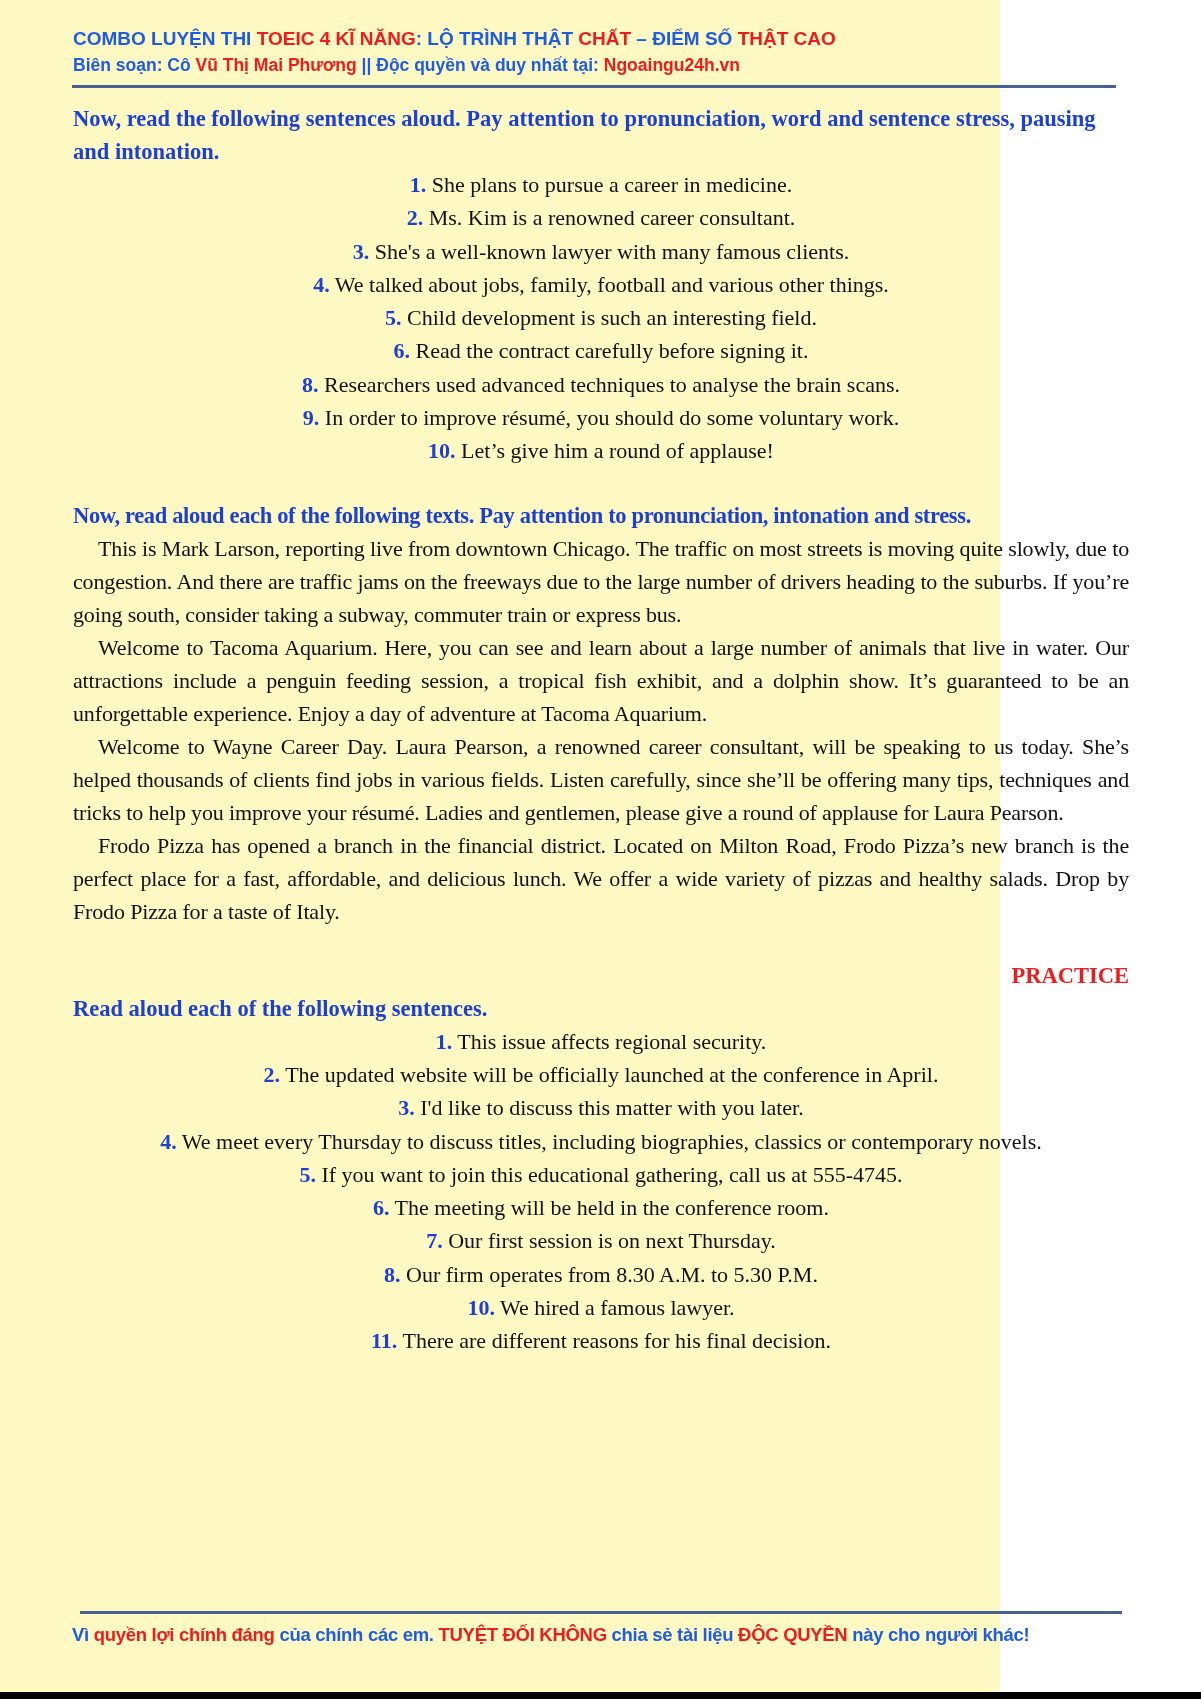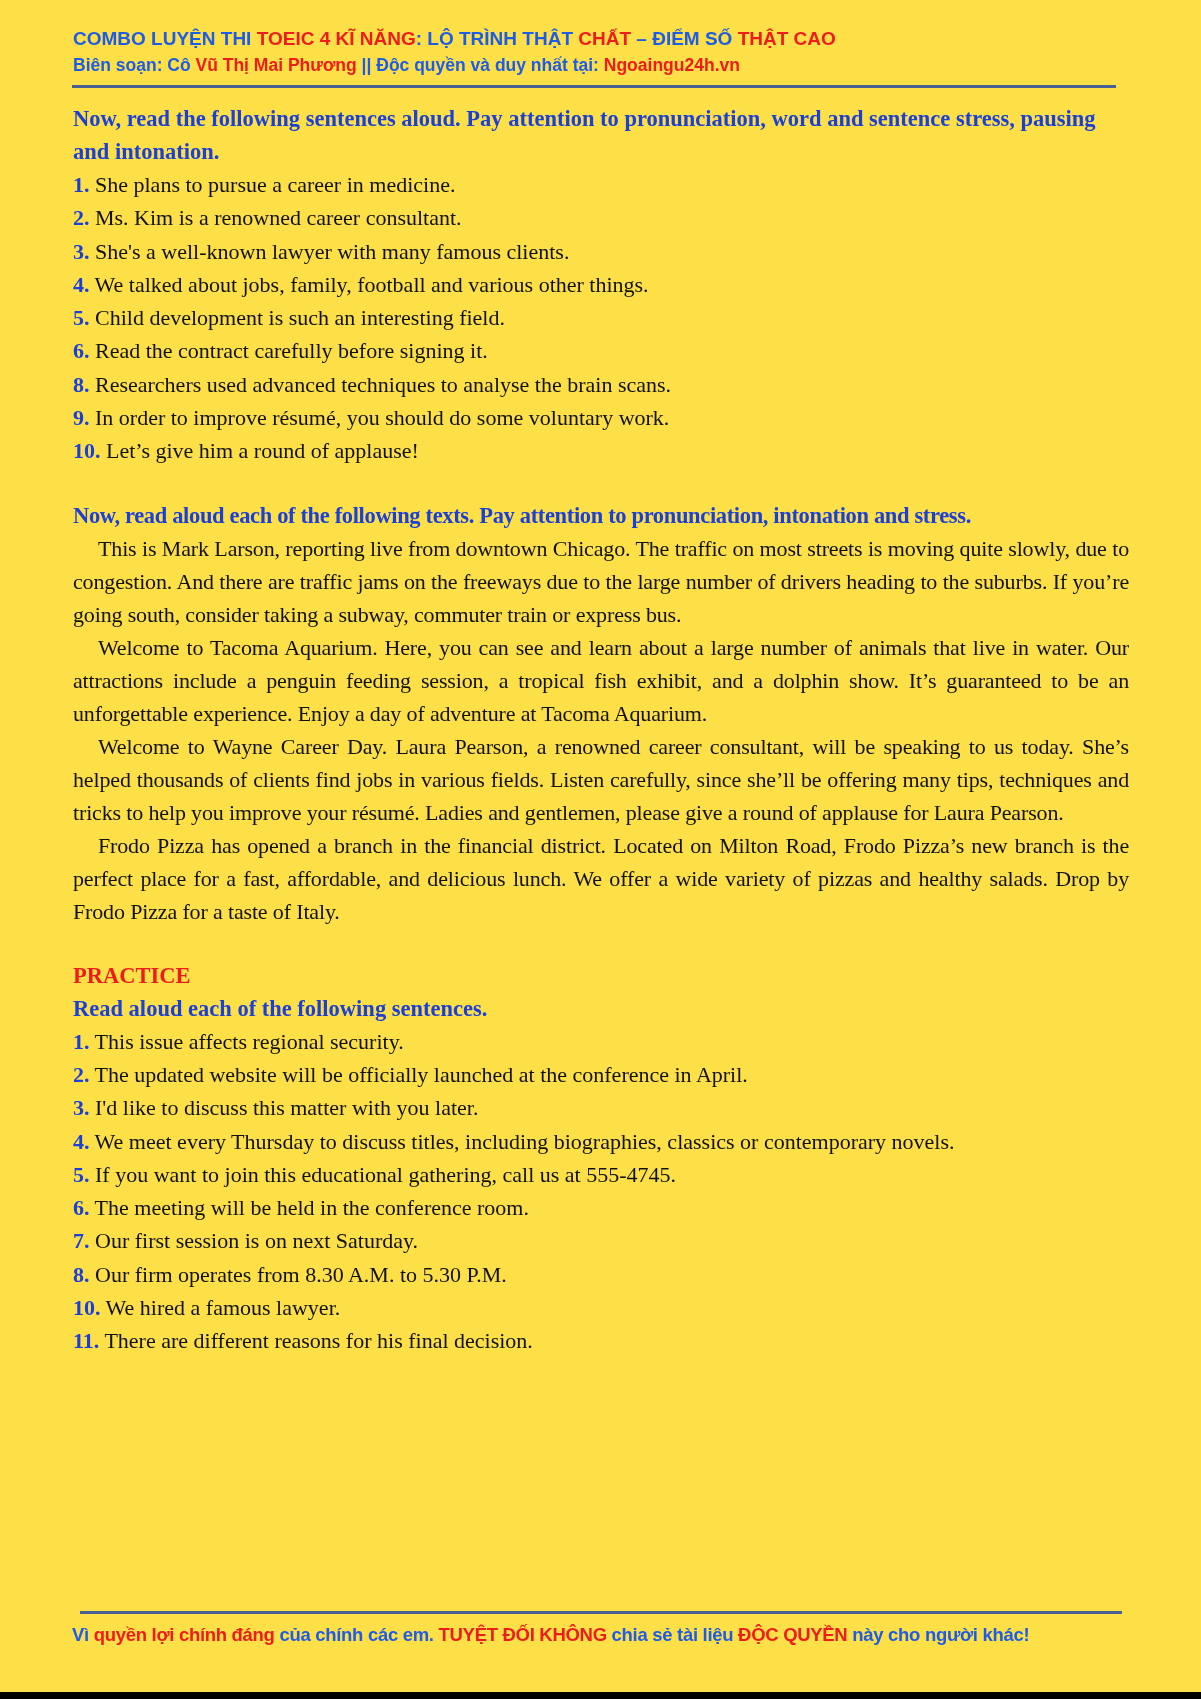--- a/index.html
+++ b/index.html
@@ -1,34 +1,34 @@
 <!DOCTYPE html>
 <html><head>
   <meta charset="utf-8">
   <style>
     html, body { margin: 0; padding: 0; background: #ffffff; }
     body { width: 1201px; height: 1699px; position: relative; overflow: hidden; }
-    .page { position: absolute; left: 0; top: 0; width: 1201px; height: 1692px; background: #fde047; text-decoration: underline; }
+    .page { position: absolute; left: 0; top: 0; width: 1000px; height: 1692px; background: #fef9c3; text-decoration: underline; }
     .bottom-bar { position: absolute; left: 0; top: 1692px; width: 1201px; height: 7px; background: #000; }
 
     .hdr { position: absolute; left: 73px; top: 26px; font-family: "Liberation Sans", sans-serif; font-weight: bold; }
     .hdr-line1 { font-size: 19px; line-height: 26px; color: #1f5ce6; letter-spacing: 0px; white-space: nowrap; }
     .hdr-line2 { font-size: 17.5px; line-height: 26px; color: #1f5ce6; white-space: nowrap; }
     .red { color: #ee1c1c; }
     .hdr-rule { position: absolute; left: 72px; top: 85px; width: 1044px; height: 3px; background: #4a5f93; }
 
     .content { position: absolute; left: 73px; top: 102px; width: 1056px; font-family: "Liberation Serif", serif; color: #111; }
     .instr { font-weight: bold; color: #1c3fd6; font-size: 22.5px; line-height: 33px; margin: 0; }
     .instr-tight { letter-spacing: -0.35px; }
     .list { margin: 0; padding: 0; list-style: none; }
-    .list li { font-size: 22px; line-height: 33.3px; white-space: nowrap; }
+    .list li { font-size: 22px; line-height: 33.3px; white-space: nowrap; text-align: center; }
     .num { color: #1c3fd6; font-weight: bold; }
     .gap { height: 31px; }
     .para { font-size: 22px; line-height: 33px; text-align: justify; text-indent: 25px; margin: 0; letter-spacing: -0.15px; }
-    .practice { font-weight: bold; color: #ee1c1c; font-size: 22.5px; line-height: 33px; margin: 0; }
+    .practice { font-weight: bold; color: #ee1c1c; font-size: 22.5px; line-height: 33px; margin: 0; text-align: right; }
 
     .footer-rule { position: absolute; left: 80px; top: 1611px; width: 1042px; height: 3px; background: #4a5f93; }
     .footer { position: absolute; left: 72px; top: 1622px; font-family: "Liberation Sans", sans-serif; font-weight: bold; font-size: 18.5px; line-height: 26px; color: #1f5ce6; white-space: nowrap; letter-spacing: -0.3px; }
   </style>
 </head>
 <body>
 
 <div class="page">
 
   <div class="hdr">
@@ -68,21 +68,21 @@
 
     <p class="practice">PRACTICE</p>
     <p class="instr">Read aloud each of the following sentences.</p>
     <ul class="list">
       <li><span class="num">1.</span><span> This issue affects regional security.</span></li>
       <li><span class="num">2.</span><span> The updated website will be officially launched at the conference in April.</span></li>
       <li><span class="num">3.</span><span> I'd like to discuss this matter with you later.</span></li>
       <li><span class="num">4.</span><span> We meet every Thursday to discuss titles, including biographies, classics or contemporary novels.</span></li>
       <li><span class="num">5.</span><span> If you want to join this educational gathering, call us at 555-4745.</span></li>
       <li><span class="num">6.</span><span> The meeting will be held in the conference room.</span></li>
-      <li><span class="num">7.</span><span> Our first session is on next Saturday.</span></li>
+      <li><span class="num">7.</span><span> Our first session is on next Thursday.</span></li>
       <li><span class="num">8.</span><span> Our firm operates from 8.30 A.M. to 5.30 P.M.</span></li>
       <li><span class="num">10.</span><span> We hired a famous lawyer.</span></li>
       <li><span class="num">11.</span><span> There are different reasons for his final decision.</span></li>
     </ul>
   </div>
 
   <div class="footer-rule"></div>
   <div class="footer">
     <span>Vì </span><span class="red">quyền lợi chính đáng</span><span> của chính các em. </span><span class="red">TUYỆT ĐỐI KHÔNG</span><span> chia sẻ tài liệu </span><span class="red">ĐỘC QUYỀN</span><span> này cho người khác!</span>
   </div>

